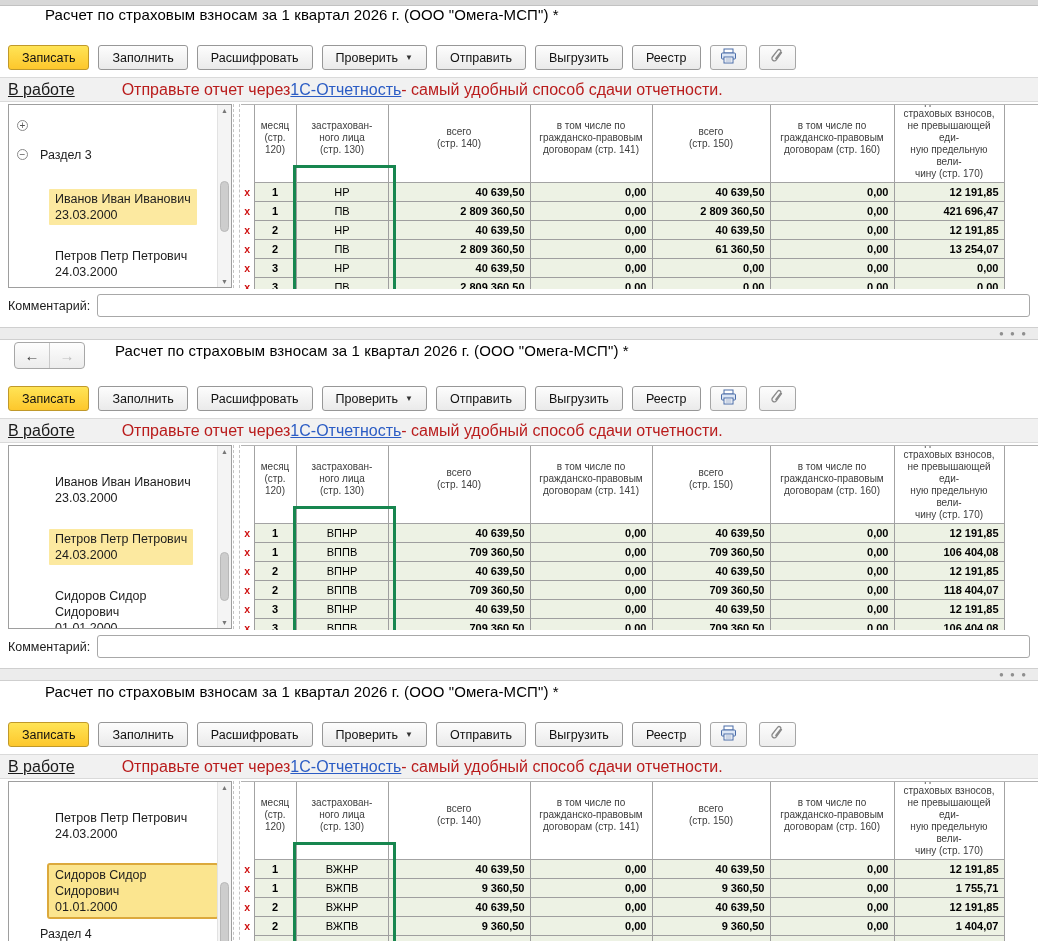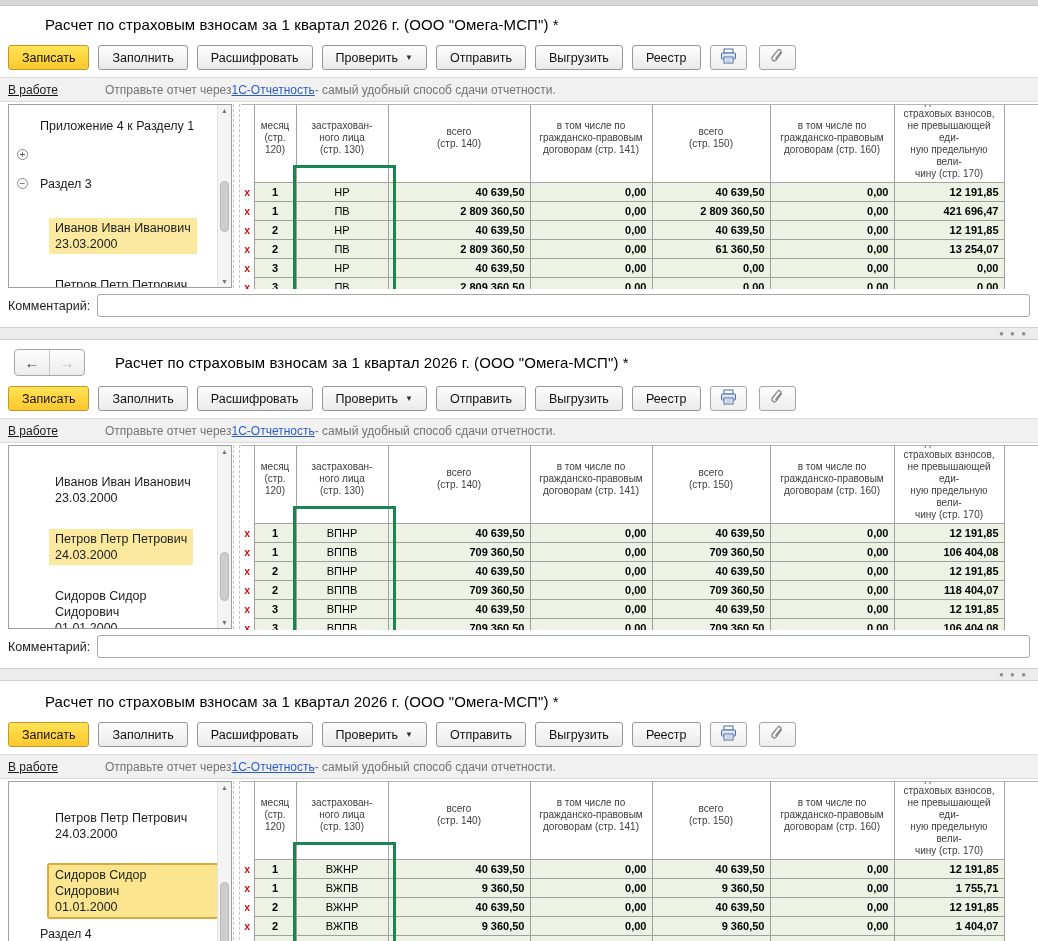--- a/index.html
+++ b/index.html
@@ -3,41 +3,41 @@
 <meta charset="utf-8">
 <style>
   html,body{margin:0;padding:0}
   body{
     width:1038px;height:941px;overflow:hidden;background:#fff;
     font-family:"Liberation Sans",sans-serif;color:#1a1a1a;position:relative;
   }
   .top-strip{height:5px;background:#d8d8d8;border-bottom:1px solid #c2c2c2}
   
   .panel{background:#fff}
-  .titlebar{display:flex;align-items:center;height:36px;padding-left:45px}
+  .titlebar{display:flex;align-items:flex-start;height:36px;padding-left:45px}
   .titlebar.has-nav{padding-left:14px;height:41px}
   .nav-group{display:flex;border:1px solid #a7a7a7;border-radius:4px;overflow:hidden;
     background:linear-gradient(#fdfdfd,#ececec);margin-right:30px}
   .nav-btn{width:34px;height:25px;display:flex;align-items:center;justify-content:center;
     font-size:15px;color:#3a3a3a;cursor:pointer}
   .nav-btn + .nav-btn{border-left:1px solid #c9c9c9;color:#bdbdbd}
   .page-title{font-size:15px;color:#000;letter-spacing:.1px;white-space:nowrap}
   .toolbar{display:flex;align-items:center;gap:9px;padding:3px 8px 5px}
   .btn{height:25px;padding:0 13px;border:1px solid #979797;border-radius:3px;
     background:linear-gradient(#fdfdfd,#eaeaea);font-size:12.5px;color:#111;
     font-family:inherit;display:flex;align-items:center;cursor:pointer;white-space:nowrap}
   .btn.primary{background:linear-gradient(#ffe456,#fdc72c);border-color:#c0992a}
   .btn .caret{font-size:8px;margin-left:7px;color:#333}
   .iconbtn{width:37px;height:25px;display:flex;align-items:center;justify-content:center;
     border:1px solid #a6a6a6;border-radius:3px;background:linear-gradient(#fdfdfd,#ededed);cursor:pointer}
   .iconbtn + .iconbtn{margin-left:3px}
   .statusbar{height:23px;background:#f1f1f1;border-top:1px solid #dadada;border-bottom:1px solid #dadada;
-    display:flex;align-items:center;font-size:12px;padding-left:8px;margin-top:2px}
+    display:flex;align-items:center;font-size:16px;padding-left:8px;margin-top:2px}
   .status-state{color:#1a1a1a;text-decoration:underline;margin-right:47px;cursor:pointer}
-  .status-msg{color:#737373}
+  .status-msg{color:#b91c1c}
   .status-link{color:#2b5cc4;text-decoration:underline;cursor:pointer}
   
   .main{display:flex;align-items:stretch;height:184px;margin-top:2px}
   .sidebar{width:224px;min-width:224px;border:1px solid #9e9e9e;background:#fff;
     position:relative;overflow:hidden;margin-left:8px;box-sizing:border-box}
   .tree{padding:5px 14px 0 0}
   .tree-item{position:relative;font-size:12.5px;color:#1c1c1c;margin:3px 0;cursor:pointer}
   .tree-item.lvl1{padding-left:27px;line-height:26px;min-height:26px}
   .tree-item.lvl2{padding-left:40px;line-height:16px;margin:21px 0 4px}
   .tree-icon{position:absolute;left:8px;top:50%;margin-top:-6px;width:11px;height:11px;
@@ -121,21 +121,20 @@
       </div>
     <div class="statusbar">
       <span class="status-state">В работе</span>
       <span class="status-msg">Отправьте отчет через </span>
       <span class="status-link">1С-Отчетность</span>
       <span class="status-msg"> - самый удобный способ сдачи отчетности.</span>
     </div>
     <div class="main">
       <div class="sidebar">
         <div class="tree">
-            <div class="tree-item lvl1"><span class="tree-label-box"><div class="tree-line">Приложение 4 к Разделу 1</div></span></div>
             <div class="tree-item lvl1"><span class="tree-icon">+</span></div>
             <div class="tree-item lvl1"><span class="tree-icon">−</span><span class="tree-label-box"><div class="tree-line">Раздел 3</div></span></div>
             <div class="tree-item lvl2 selected"><span class="tree-label-box"><div class="tree-line">Иванов Иван Иванович</div><div class="tree-line">23.03.2000</div></span></div>
             <div class="tree-item lvl2"><span class="tree-label-box"><div class="tree-line">Петров Петр Петрович</div><div class="tree-line">24.03.2000</div></span></div>
             <div class="tree-item lvl2"><span class="tree-label-box"><div class="tree-line">Сидоров Сидор Сидорович</div></span></div>
           </div>
         <div class="vscroll">
           <div class="varrow up">▲</div>
           <div class="vthumb" style="top: 42%; height: 28%;"></div>
           <div class="varrow down">▼</div>

